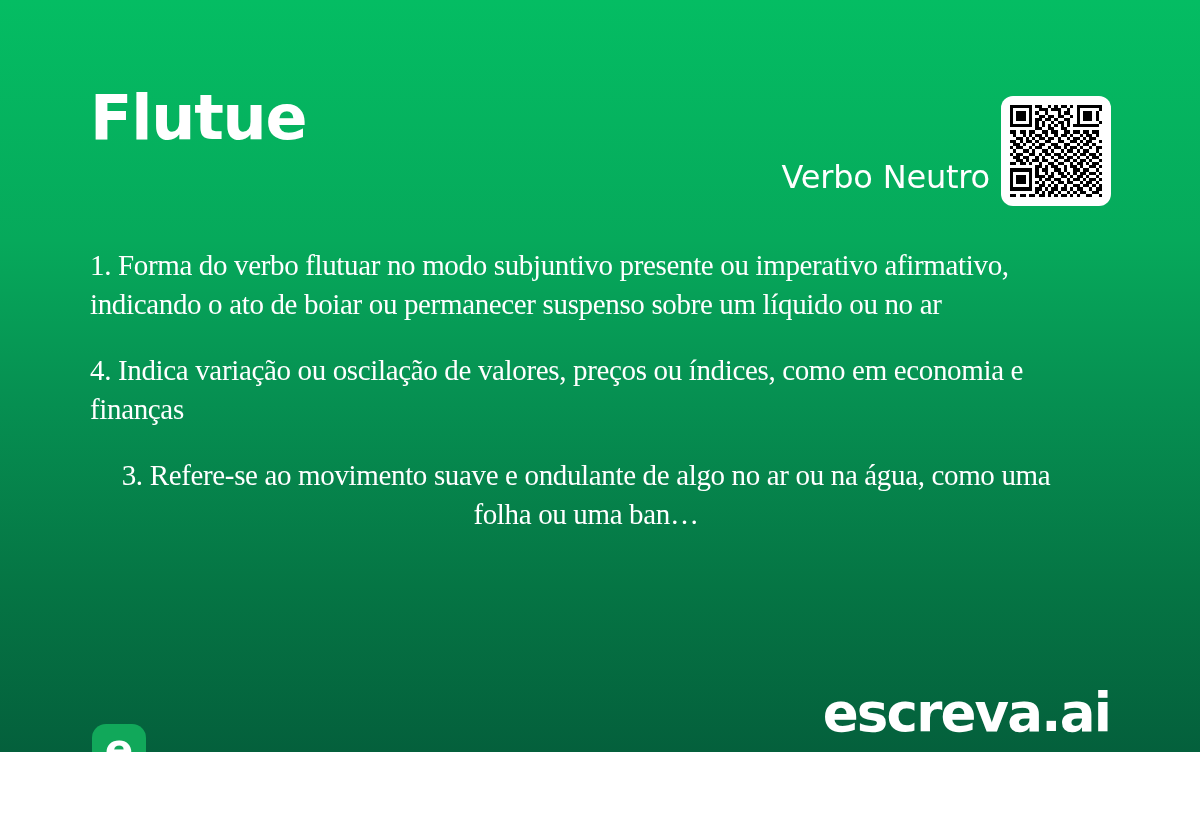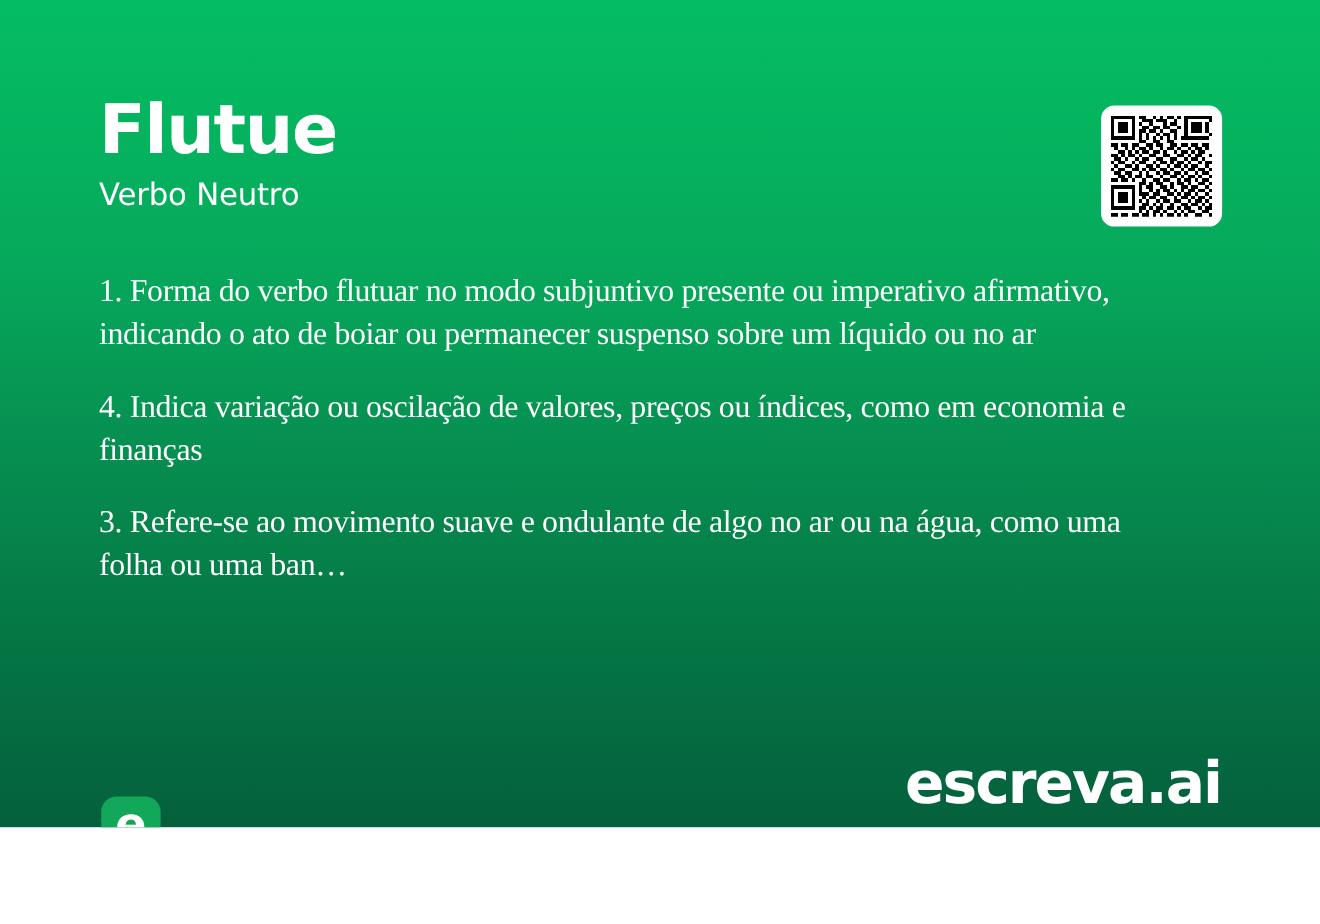--- a/index.html
+++ b/index.html
@@ -43,26 +43,27 @@
     font-weight: 700;
     line-height: 68px;
     letter-spacing: -1.2px;
     color: #ffffff;
     margin: 0;
   }
 
   #word-class {
     display: block;
     font-family: "DejaVu Sans", sans-serif;
-    font-size: 28px;
+    font-size: 32px;
     font-weight: 400;
     line-height: 34px;
     letter-spacing: -0.2px;
     color: #ffffff;
     margin: 8px 0 0 0;
+    text-align: right;
   }
 
   
   #definitions {
     position: absolute;
     left: 90px;
     top: 246px;
     width: 992px;
   }
 
@@ -71,20 +72,21 @@
     font-size: 29px;
     font-weight: 400;
     line-height: 38.5px;
     letter-spacing: -0.35px;
     color: #ffffff;
     margin: 0 0 28px 0;
   }
 
   .definition:last-child {
     margin-bottom: 0;
+    text-align: center;
   }
 
   
   #qr-wrap {
     position: absolute;
     left: 1001px;
     top: 96px;
     width: 110px;
     height: 110px;
     background: #ffffff;

